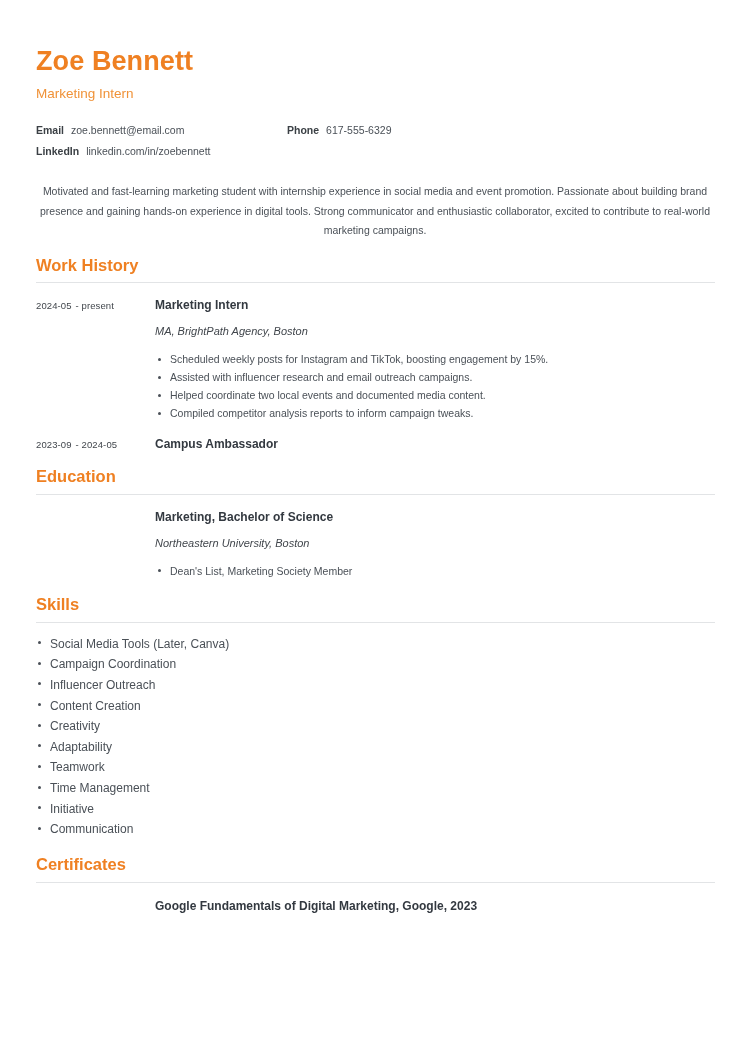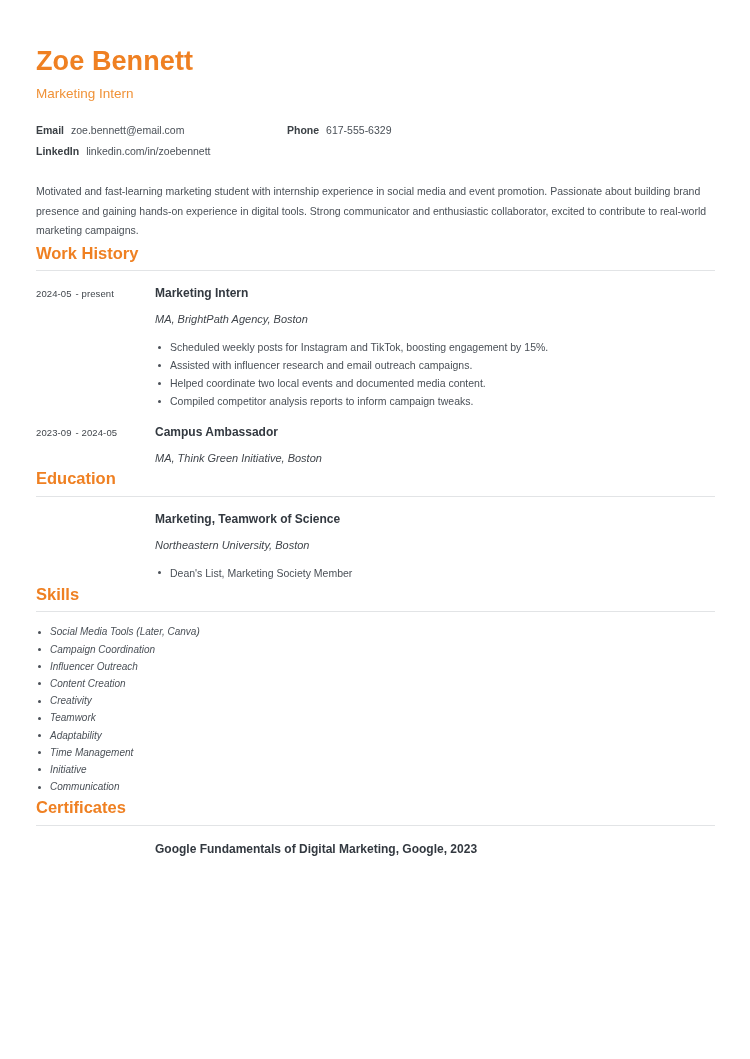--- a/index.html
+++ b/index.html
@@ -67,25 +67,25 @@
     white-space: nowrap;
   }
 
   
   .summary {
     margin-top: 25px;
     font-size: 10.5px;
     line-height: 1.85;
     color: #4a5057;
     max-width: 680px;
-    text-align: left;
-  }
-
-  
-  .section { margin-top: 3px; }
+    text-align: center;
+  }
+
+  
+  .section { margin-top: 15px; }
   .section-heading {
     font-size: 16.5px;
     font-weight: bold;
     color: #ef8022;
     line-height: 1.2;
     margin: 0;
     padding-bottom: 7px;
   }
   .section-rule {
     border: 0;
@@ -149,24 +149,23 @@
 
   
   .skills-list {
     list-style: none;
     margin: 11px 0 0 0;
     padding: 0;
   }
   .skills-list li {
     position: relative;
     padding-left: 14px;
-    font-size: 10px;
+    font-size: 12px;
     color: #4a5057;
     line-height: 1.72;
-    font-style: italic;
   }
   .skills-list li:before {
     content: "";
     position: absolute;
     left: 2px;
     top: 7.5px;
     width: 3px;
     height: 3px;
     border-radius: 50%;
     background: #4a5057;
@@ -232,54 +231,53 @@
         </ul>
       </div>
     </div>
 
     <div class="entry">
       <div class="entry-dates">
         <span>2023-09</span><span class="sep"></span><span>- 2024-05</span>
       </div>
       <div class="entry-body">
         <div class="entry-role">Campus Ambassador</div>
-        <div class="entry-org">MA, Think Green Initiative, Boston</div>
       </div>
     </div>
   </div>
 
   <div class="section">
     <h2 class="section-heading">Education</h2>
     <hr class="section-rule">
 
     <div class="entry">
       <div class="entry-dates">
         <span></span><span></span>
       </div>
       <div class="entry-body">
-        <div class="entry-role">Marketing, Teamwork of Science</div>
+        <div class="entry-role">Marketing, Bachelor of Science</div>
         <div class="entry-org">Northeastern University, Boston</div>
         <ul class="entry-bullets">
           <li>Dean's List, Marketing Society Member</li>
         </ul>
       </div>
     </div>
   </div>
 
   <div class="section">
     <h2 class="section-heading">Skills</h2>
     <hr class="section-rule">
     <ul class="skills-list">
       <li>Social Media Tools (Later, Canva)</li>
       <li>Campaign Coordination</li>
       <li>Influencer Outreach</li>
       <li>Content Creation</li>
       <li>Creativity</li>
+      <li>Adaptability</li>
       <li>Teamwork</li>
-      <li>Adaptability</li>
       <li>Time Management</li>
       <li>Initiative</li>
       <li>Communication</li>
     </ul>
   </div>
 
   <div class="section">
     <h2 class="section-heading">Certificates</h2>
     <hr class="section-rule">
     <div class="entry cert-entry">

